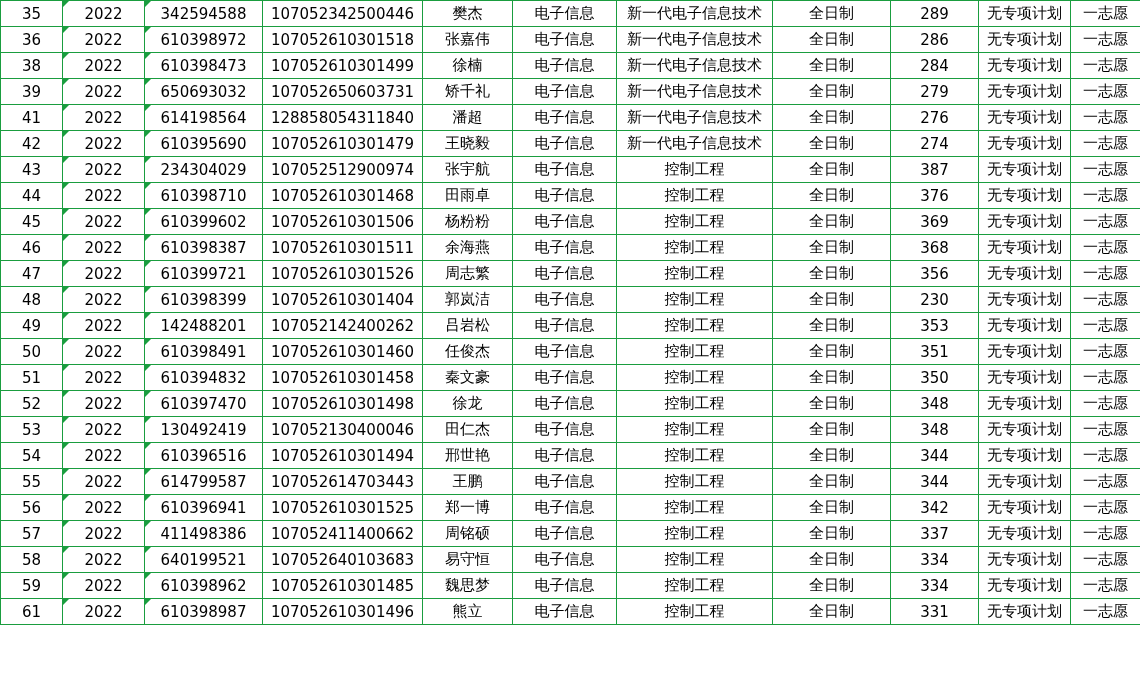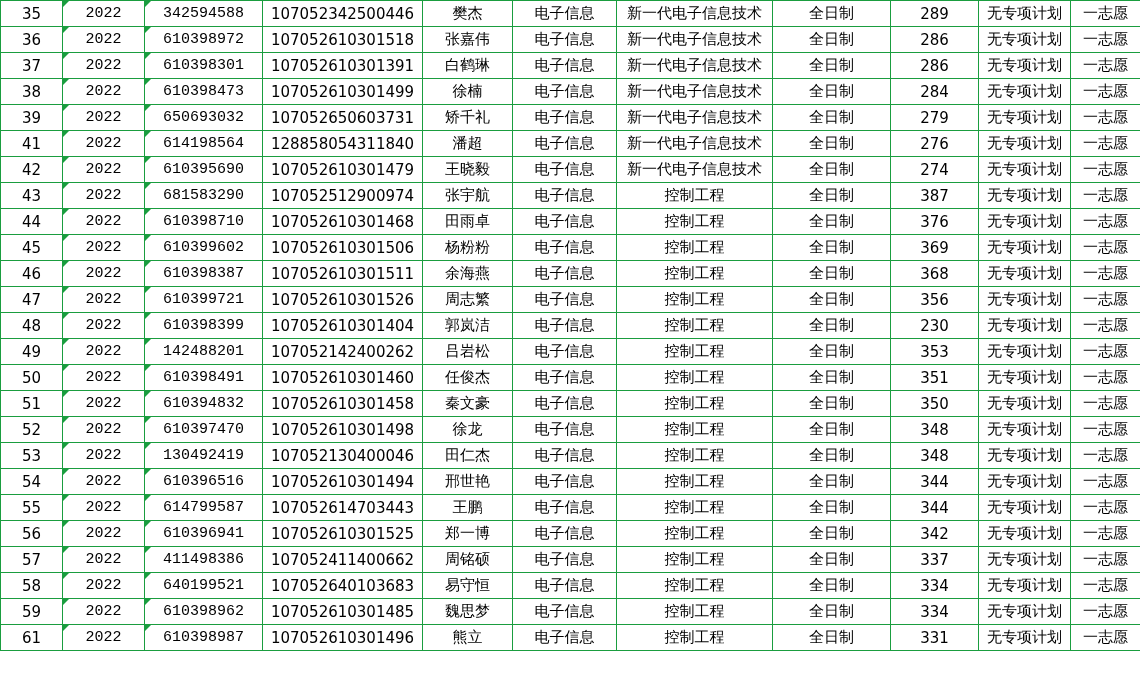--- a/index.html
+++ b/index.html
@@ -43,21 +43,20 @@
   col.c10 { width: 70px; }
 
   
   td.num-right { text-align: right; padding-right: 6px; }
   td.num-left  { text-align: left;  padding-left: 4px; }
   td.center    { text-align: center; }
 
   
   td.flagged {
     position: relative;
-    font-family: Liberation Mono, monospace;
   }
   td.flagged::before {
     content: "";
     position: absolute;
     left: 0;
     top: 0;
     width: 0;
     height: 0;
     border-top: 6px solid #1a9d3f;
     border-right: 6px solid transparent;
@@ -101,33 +100,20 @@
         <td class="num-left">107052610301518</td>
         <td class="center">张嘉伟</td>
         <td class="center">电子信息</td>
         <td class="center">新一代电子信息技术</td>
         <td class="center">全日制</td>
         <td class="num-right">286</td>
         <td class="center">无专项计划</td>
         <td class="center">一志愿</td>
       </tr>
       <tr>
-        <td class="center">37</td>
-        <td class="num-right flagged">2022</td>
-        <td class="num-right flagged">610398301</td>
-        <td class="num-left">107052610301391</td>
-        <td class="center">白鹤琳</td>
-        <td class="center">电子信息</td>
-        <td class="center">新一代电子信息技术</td>
-        <td class="center">全日制</td>
-        <td class="num-right">286</td>
-        <td class="center">无专项计划</td>
-        <td class="center">一志愿</td>
-      </tr>
-      <tr>
         <td class="center">38</td>
         <td class="num-right flagged">2022</td>
         <td class="num-right flagged">610398473</td>
         <td class="num-left">107052610301499</td>
         <td class="center">徐楠</td>
         <td class="center">电子信息</td>
         <td class="center">新一代电子信息技术</td>
         <td class="center">全日制</td>
         <td class="num-right">284</td>
         <td class="center">无专项计划</td>
@@ -168,21 +154,21 @@
         <td class="center">电子信息</td>
         <td class="center">新一代电子信息技术</td>
         <td class="center">全日制</td>
         <td class="num-right">274</td>
         <td class="center">无专项计划</td>
         <td class="center">一志愿</td>
       </tr>
       <tr>
         <td class="center">43</td>
         <td class="num-right flagged">2022</td>
-        <td class="num-right flagged">681583290</td>
+        <td class="num-right flagged">234304029</td>
         <td class="num-left">107052512900974</td>
         <td class="center">张宇航</td>
         <td class="center">电子信息</td>
         <td class="center">控制工程</td>
         <td class="center">全日制</td>
         <td class="num-right">387</td>
         <td class="center">无专项计划</td>
         <td class="center">一志愿</td>
       </tr>
       <tr>

